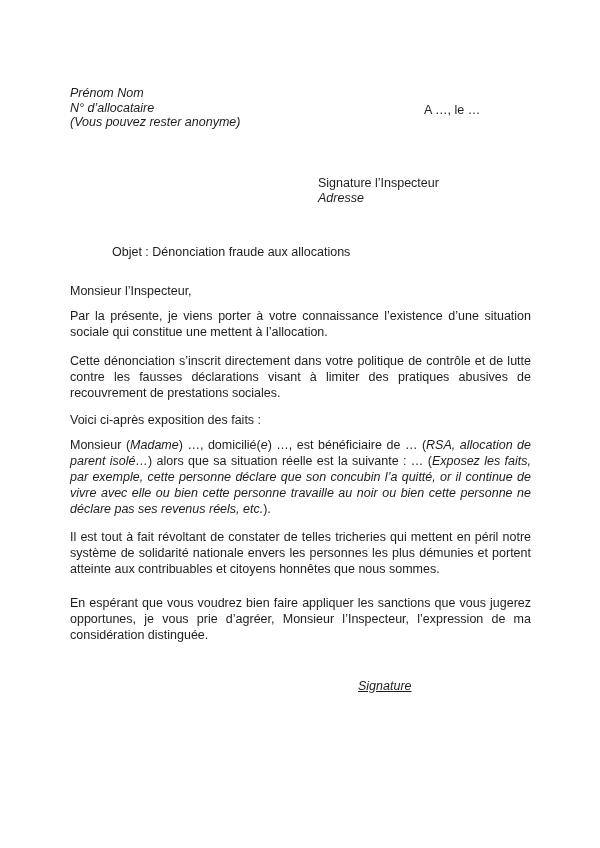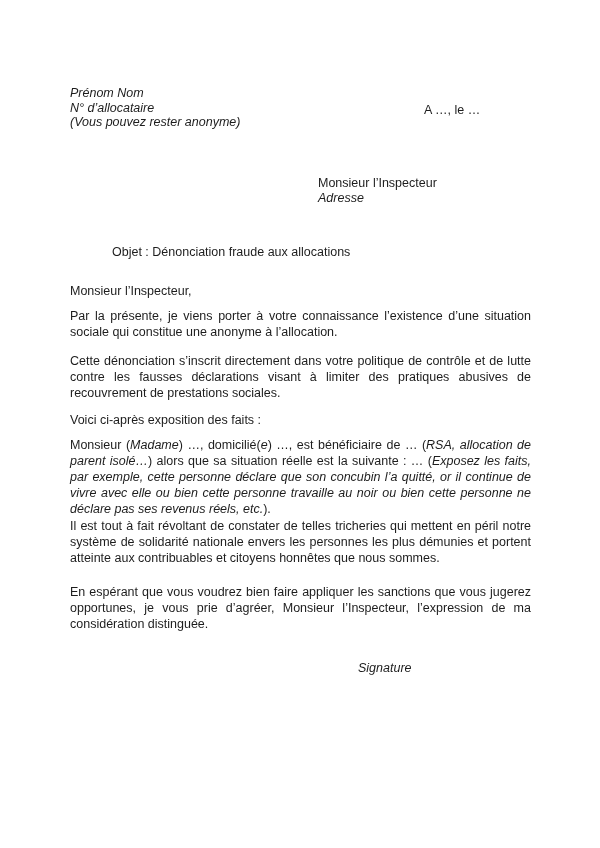--- a/index.html
+++ b/index.html
@@ -25,48 +25,48 @@
   .date-line { position: absolute; left: 354px; top: 16px; white-space: nowrap; }
   .recipient { margin: 46px 0 0 248px; line-height: 15.5px; }
   .italic { font-style: italic; }
   p { margin: 0; }
   .subject    { margin-top: 37px; margin-left: 42px; }
   .salutation { margin-top: 23px; }
   .p1    { margin-top: 9px;  text-align: justify; }
   .p2    { margin-top: 13px; text-align: justify; }
   .p3    { margin-top: 11px; }
   .facts { margin-top: 9px;  text-align: justify; }
-  .p5    { margin-top: 1px;  text-align: justify; }
+  .p5    { margin-top: 12px;  text-align: justify; }
   .p6    { margin-top: 18px;  text-align: justify; }
-  .signature { margin: 28px 0 0 288px; font-style: italic; }
+  .signature { margin: 35px 0 0 288px; font-style: italic; text-decoration: underline; }
 </style>
 </head>
 <body>
 
 <div class="page">
 
   <div class="header">
     <div class="sender">
       <div>Prénom Nom</div>
       <div>N° d’allocataire</div>
       <div>(Vous pouvez rester anonyme)</div>
     </div>
     <div class="date-line">A …, le …</div>
   </div>
 
   <div class="recipient">
-    <div>Monsieur l’Inspecteur</div>
+    <div>Signature l’Inspecteur</div>
     <div class="italic">Adresse</div>
   </div>
 
   <p class="subject">Objet : Dénonciation fraude aux allocations</p>
 
   <p class="salutation">Monsieur l’Inspecteur,</p>
 
-  <p class="p1">Par la présente, je viens porter à votre connaissance l’existence d’une situation sociale qui constitue une anonyme à l’allocation.</p>
+  <p class="p1">Par la présente, je viens porter à votre connaissance l’existence d’une situation sociale qui constitue une mettent à l’allocation.</p>
 
   <p class="p2">Cette dénonciation s’inscrit directement dans votre politique de contrôle et de lutte contre les fausses déclarations visant à limiter des pratiques abusives de recouvrement de prestations sociales.</p>
 
   <p class="p3">Voici ci-après exposition des faits :</p>
 
   <p class="facts"><span>Monsieur (</span><span class="italic">Madame</span><span>) …, domicilié(</span><span class="italic">e</span><span>) …, est bénéficiaire de … (</span><span class="italic">RSA, allocation de parent isolé…</span><span>) alors que sa situation réelle est la suivante : … (</span><span class="italic">Exposez les faits, par exemple, cette personne déclare que son concubin l’a quitté, or il continue de vivre avec elle ou bien cette personne travaille au noir ou bien cette personne ne déclare pas ses revenus réels, etc.</span><span>).</span></p>
 
   <p class="p5">Il est tout à fait révoltant de constater de telles tricheries qui mettent en péril notre système de solidarité nationale envers les personnes les plus démunies et portent atteinte aux contribuables et citoyens honnêtes que nous sommes.</p>
 
   <p class="p6">En espérant que vous voudrez bien faire appliquer les sanctions que vous jugerez opportunes, je vous prie d’agréer, Monsieur l’Inspecteur, l’expression de ma considération distinguée.</p>

